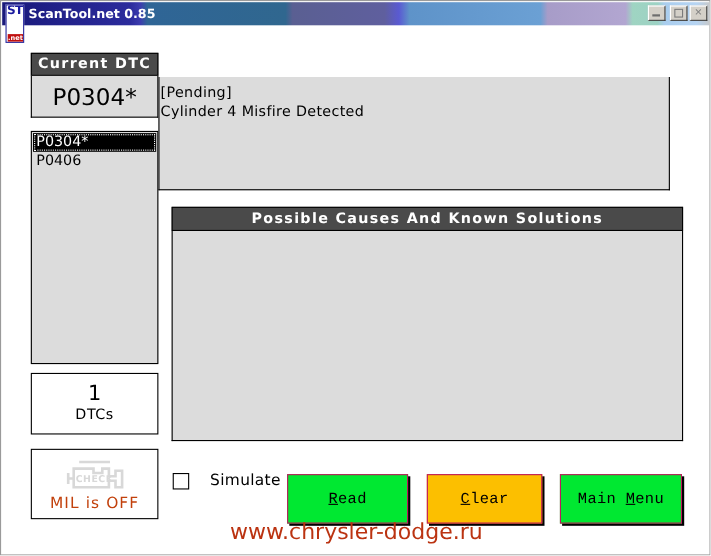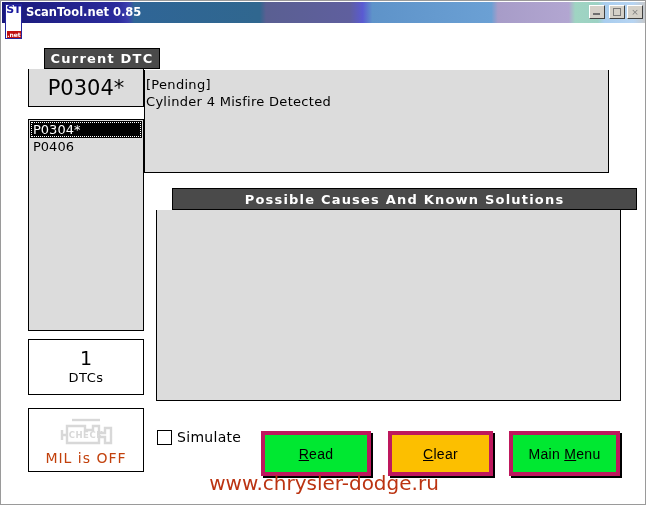--- a/index.html
+++ b/index.html
@@ -133,21 +133,20 @@
     font-weight: bold;
     font-size: 13px;
     text-align: center;
     letter-spacing: 1.2px;
     display: flex;
     align-items: center;
     justify-content: center;
     border: 1px solid #000000;
     box-sizing: border-box;
     white-space: nowrap;
-    margin-left: 16px;
   }
   .panel-body {
     position: absolute;
     background: #dcdcdc;
     border: 1px solid #000000;
     border-top: none;
     box-sizing: border-box;
   }
 
   
@@ -255,43 +254,43 @@
     letter-spacing: 0.3px;
     white-space: pre-line;
   }
 
   
   #simulate-row {
     position: absolute;
     left: 156px; top: 428px;
     display: flex;
     align-items: center;
-    gap: 5px;
+    gap: 19px;
   }
   #simulate-checkbox {
     width: 15px; height: 15px;
     background: #ffffff;
     border: 1px solid #000000;
     box-sizing: border-box;
   }
   #simulate-label {
     font-family: "DejaVu Sans", sans-serif;
     font-size: 14px;
     color: #000000;
     letter-spacing: 0.3px;
   }
 
   .action-btn {
     position: absolute;
-    border: 4px solid #be185d;
-    box-sizing: border-box;
-    display: flex;
-    align-items: center;
-    justify-content: center;
-    font-family: Liberation Sans, sans-serif;
+    border: 1px solid #be185d;
+    box-sizing: border-box;
+    display: flex;
+    align-items: center;
+    justify-content: center;
+    font-family: Liberation Mono, monospace;
     font-size: 14px;
     color: #000000;
     box-shadow: 2px 2px 0 #000000;
     letter-spacing: 0.3px;
   }
   #btn-read      { left: 260px; top: 430px; width: 110px; height: 45px; background: #00e831; }
   #btn-clear     { left: 387px; top: 430px; width: 105px; height: 45px; background: #fcbf00; }
   #btn-main-menu { left: 508px; top: 430px; width: 111px; height: 45px; background: #00e831; }
   .action-btn u { text-decoration: underline; }
 

